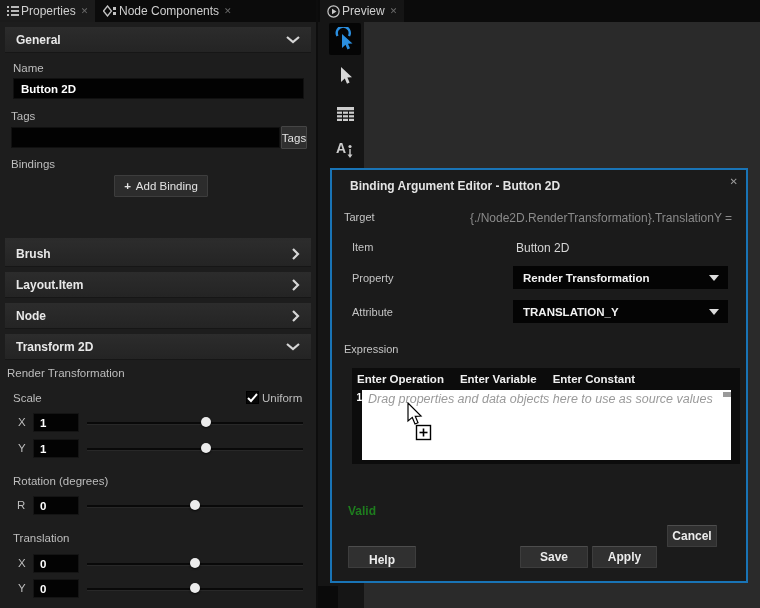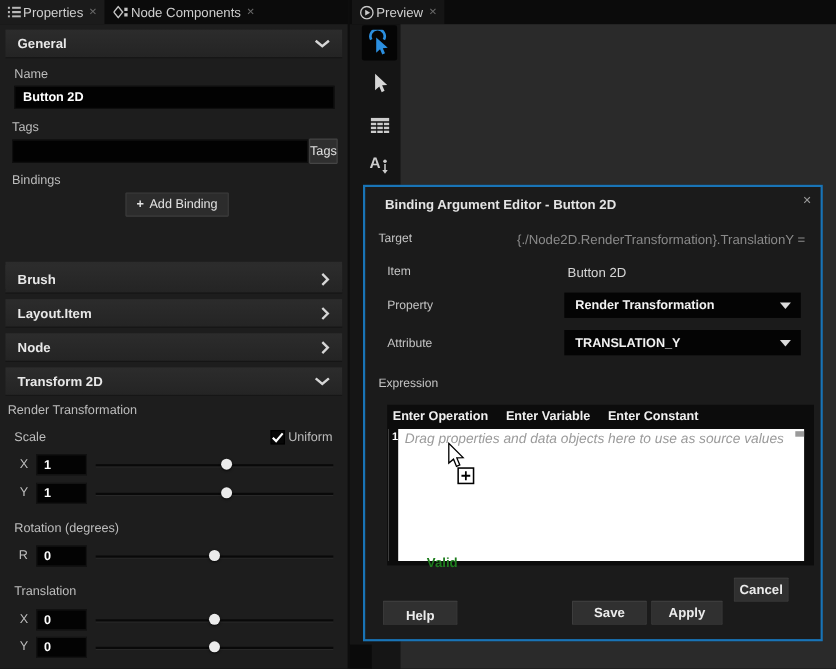--- a/index.html
+++ b/index.html
@@ -53,31 +53,31 @@
   #dialog { position:absolute; left:330px; top:168px; width:418px; height:415px;
             background:#1b1b1b; border:2px solid #1974b6; z-index:10; }
   .d-label { position:absolute; font-size:11px; color:#c4c4c4; }
   .d-value { position:absolute; font-size:12px; color:#d6d6d6; }
   .dropdown { position:absolute; width:215px; height:23px; background:#040404;
               display:flex; align-items:center; padding:0 10px; color:#f2f2f2;
               font-weight:bold; font-size:11.5px; }
   .dropdown .caret { position:absolute; right:9px; top:9px; width:0; height:0;
                      border-left:5px solid transparent; border-right:5px solid transparent;
                      border-top:6px solid #dcdcdc; }
-  .expr-box { position:absolute; left:20px; top:198px; width:388px; height:146px; background:#0c0c0c; }
+  .expr-box { position:absolute; left:20px; top:198px; width:388px; height:96px; background:#0c0c0c; }
   .expr-tabs { display:flex; gap:16px; height:22px; align-items:center; padding:0 5px; }
   .expr-tab { font-weight:bold; font-size:11.5px; color:#f0f0f0; }
   .editor { position:absolute; left:1px; top:22px; right:9px; bottom:4px; background:#ffffff; display:flex; }
   .lnum { width:9px; background:#0c0c0c; color:#fff; font-size:10px; font-weight:bold;
           text-align:right; padding-top:2px; }
   .editor-body { flex:1; position:relative; }
   .ph { position:absolute; left:6px; top:2px; font-style:italic; font-size:12.5px; color:#9a9a9a;
         white-space:nowrap; }
   .vscroll-thumb { position:absolute; right:0; top:2px; width:8px; height:5px; background:#9a9a9a; }
-  .status-valid { position:absolute; left:16px; top:334px; font-weight:bold; font-size:12px; color:#1e7d1e;margin-left:40px; }
+  .status-valid { position:absolute; left:16px; top:334px; font-weight:bold; font-size:12px; color:#1e7d1e; }
   .btn { position:absolute; height:22px; background:#303030; border:1px solid #3d3d3d; border-top-color:#4d4d4d;
          color:#ececec; font-weight:bold; font-size:12px; display:flex; align-items:center;
          justify-content:center; border-radius:1px; font-family:"Liberation Sans", sans-serif; }
   .dialog-close { position:absolute; right:8px; top:6px; color:#9b9b9b; font-size:10px; }
   svg { display:block; }
 </style>
 </head>
 <body>
 
 <div class="tabbar" style="left:0;width:316px;">

